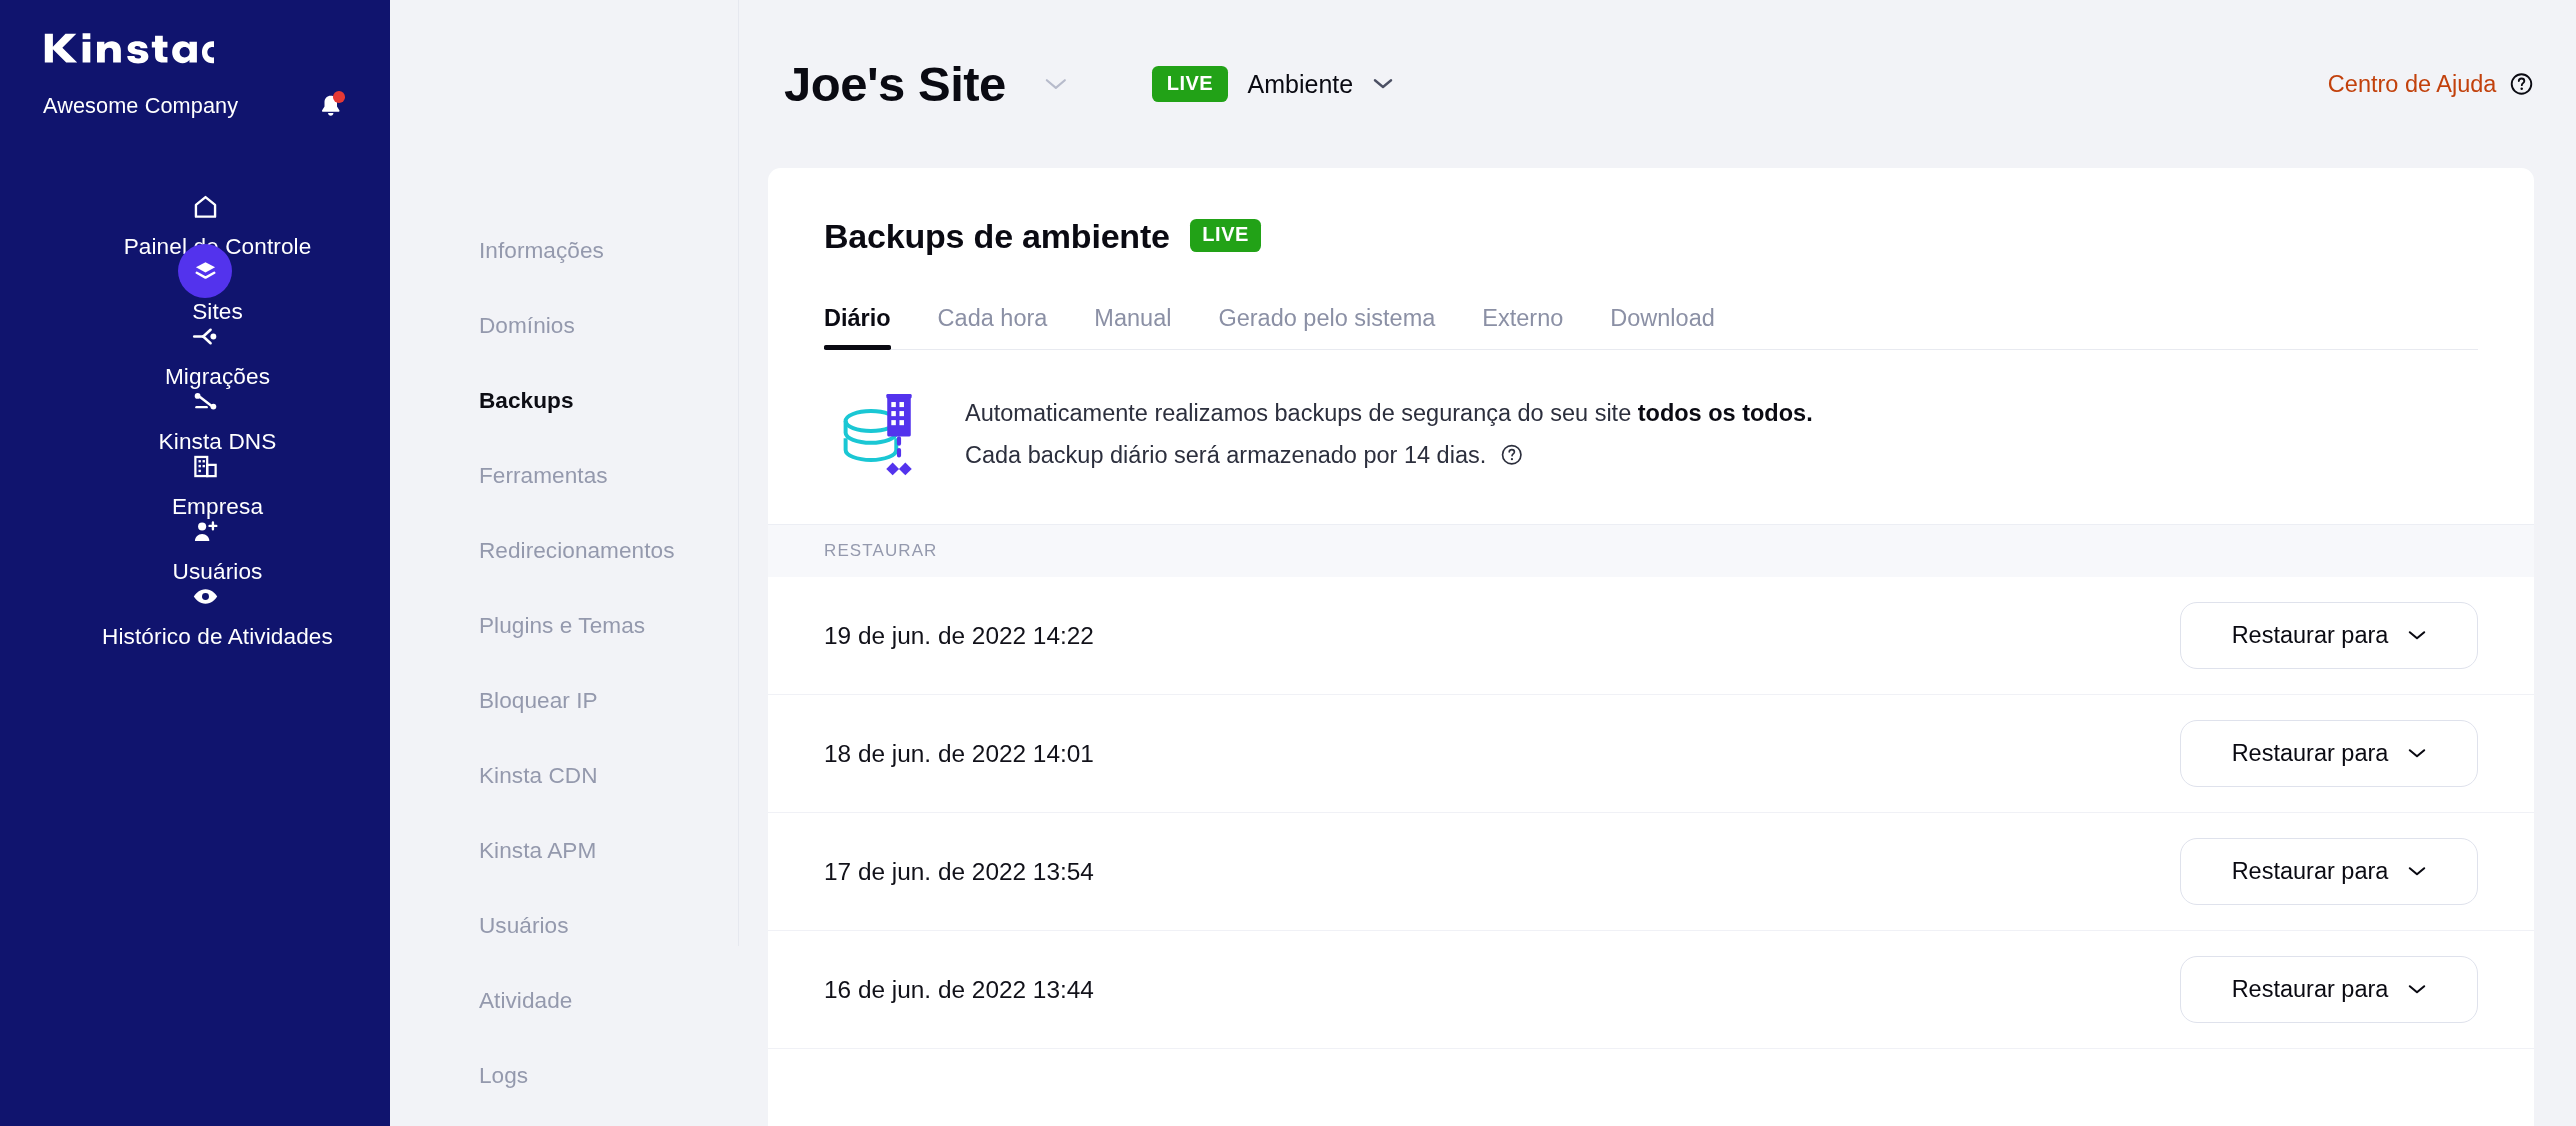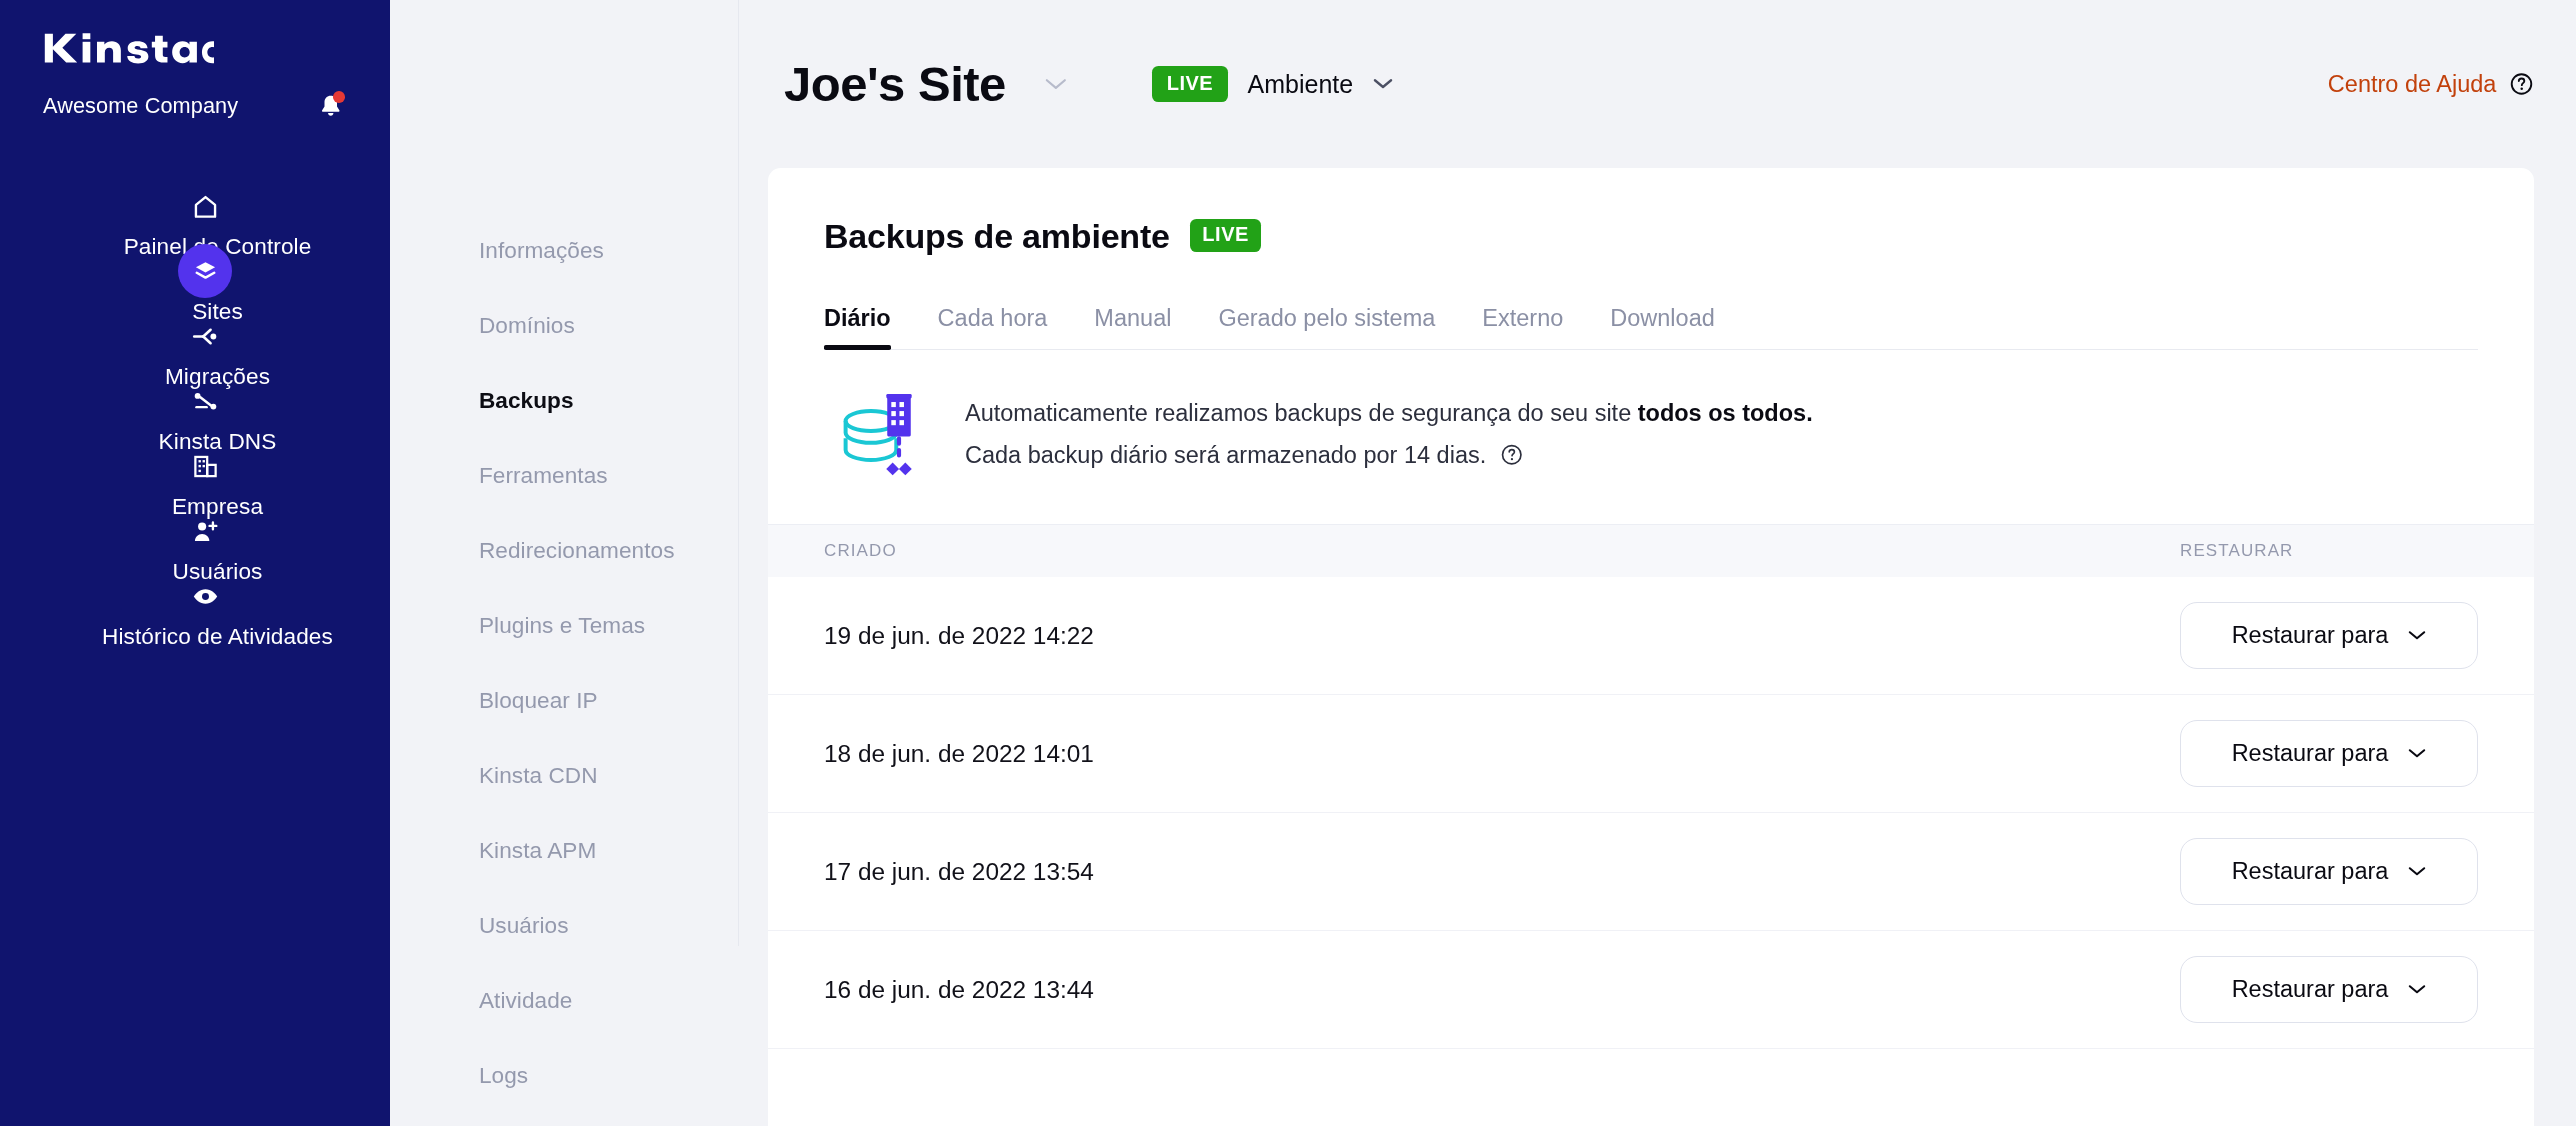--- a/index.html
+++ b/index.html
@@ -644,21 +644,20 @@
                 <circle cx="12.2" cy="16.5" r="1.15" fill="#2c2f3d"></circle>
               </svg>
             </span>
           </div>
         </div>
       </div>
 
       <div class="table">
 
         <div class="thead">
-          <div class="th th-created">CRIADO</div>
           <div class="th th-restore">RESTAURAR</div>
         </div>
 
         <div class="row">
           <div class="cell-date">19 de jun. de 2022 14:22</div>
           <div class="cell-action">
             <button class="restore-btn">
               <span>Restaurar para</span>
               <span class="rb-chev">
                 <svg width="18" height="10.8" viewBox="0 0 20 12" aria-hidden="true">

